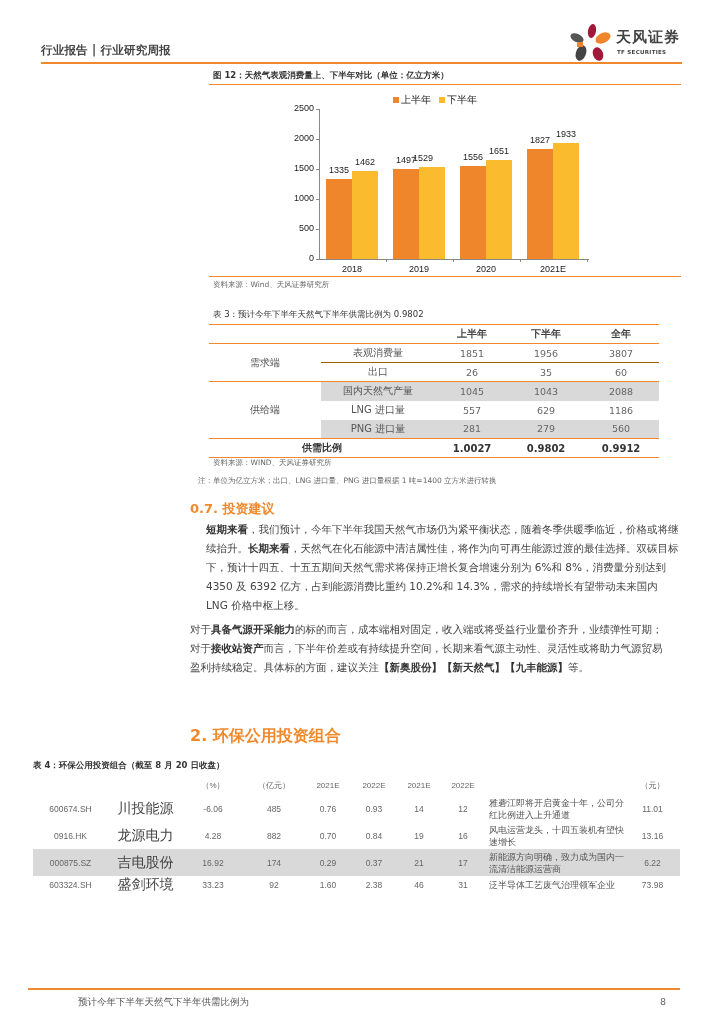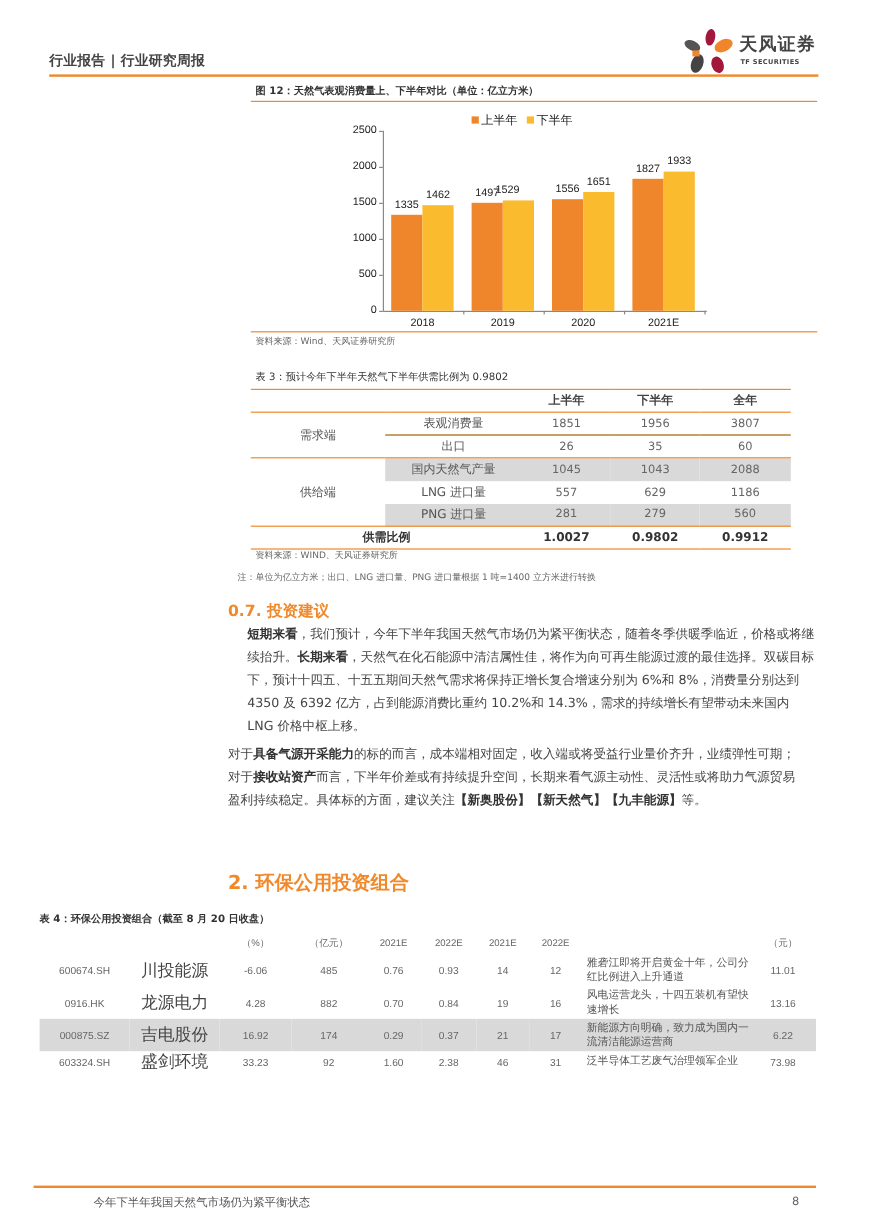--- a/index.html
+++ b/index.html
@@ -290,14 +290,14 @@
         <td>2.38</td>
         <td>46</td>
         <td>31</td>
         <td class="pt">泛半导体工艺废气治理领军企业</td>
         <td>73.98</td>
       </tr>
     </tbody>
 </table>
 
 <div class="ftr-line"></div>
-<div class="ftr-text">今年下半年我国天然气市场仍为紧平衡状态</div>
+<div class="ftr-text">预计今年下半年天然气下半年供需比例为</div>
 <div class="ftr-page">8</div>
 
 </body></html>

